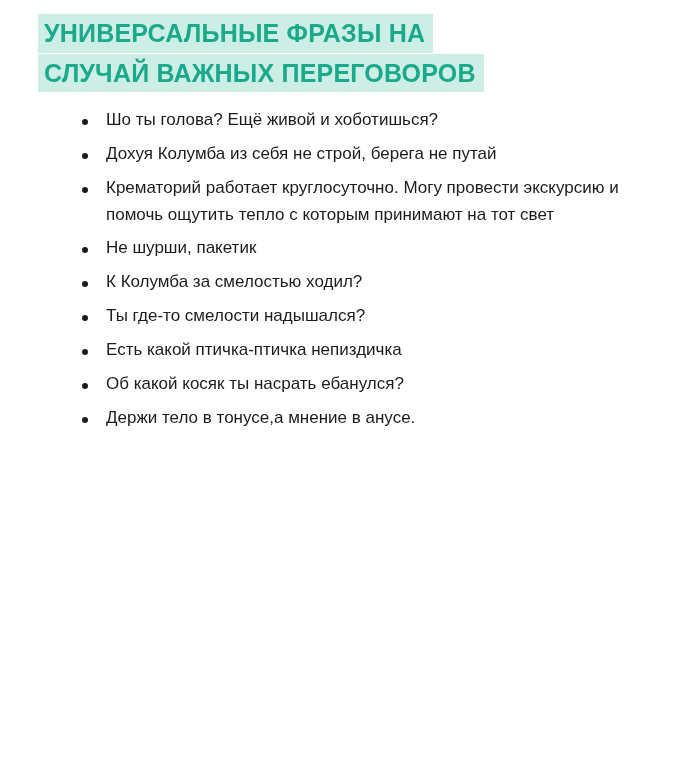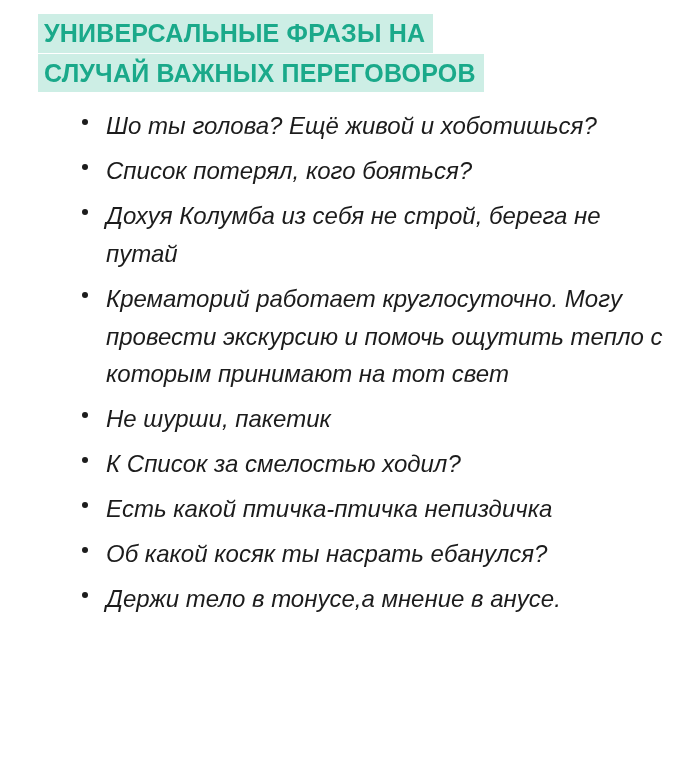--- a/index.html
+++ b/index.html
@@ -38,27 +38,26 @@
     margin: 0 0 1px 0;
     white-space: nowrap;
   }
   ul.phrase-list {
     list-style: none;
     margin: 0;
     padding: 0 0 0 42px;
   }
   ul.phrase-list li {
     position: relative;
-    font-size: 24px;
+    font-size: 17px;
     line-height: 1.58;
     color: #1c1c1c;
     margin: 0 0 7px 0;
     padding: 0 0 0 26px;
     max-width: 560px;
-    font-style: italic;
   }
   ul.phrase-list li::before {
     content: "";
     position: absolute;
     left: 2px;
     top: 12px;
     width: 6px;
     height: 6px;
     background: #1c1c1c;
     border-radius: 50%;
@@ -69,23 +68,23 @@
 
 <div class="page">
 
   <div class="title-block">
     <div class="title-line">УНИВЕРСАЛЬНЫЕ ФРАЗЫ НА</div><br>
     <div class="title-line">СЛУЧАЙ ВАЖНЫХ ПЕРЕГОВОРОВ</div>
   </div>
 
   <ul class="phrase-list">
     <li>Шо ты голова? Ещё живой и хоботишься?</li>
-    <li>Список потерял, кого бояться?</li>
     <li>Дохуя Колумба из себя не строй, берега не путай</li>
     <li>Крематорий работает круглосуточно. Могу провести экскурсию и помочь ощутить тепло с которым принимают на тот свет</li>
     <li>Не шурши, пакетик</li>
-    <li>К Список за смелостью ходил?</li>
+    <li>К Колумба за смелостью ходил?</li>
+    <li>Ты где-то смелости надышался?</li>
     <li>Есть какой птичка-птичка непиздичка</li>
     <li>Об какой косяк ты насрать ебанулся?</li>
     <li>Держи тело в тонусе,а мнение в анусе.</li>
   </ul>
 
 </div>
 
 </body></html>

